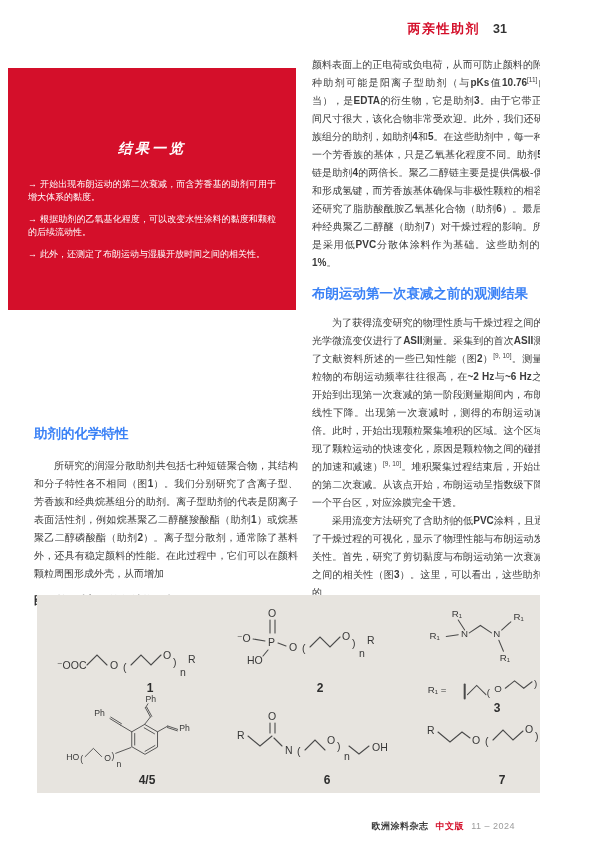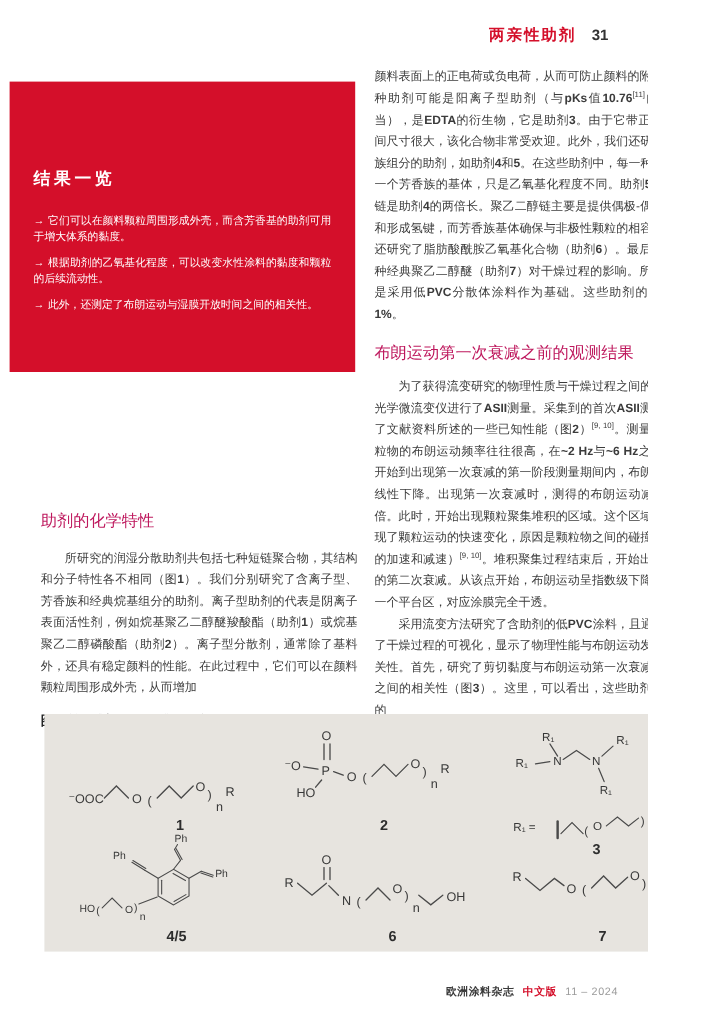--- a/index.html
+++ b/index.html
@@ -7,33 +7,33 @@
         font-family:"Liberation Sans","DejaVu Sans",sans-serif;}
 
   
   .header{position:absolute;top:20px;right:33px;display:flex;gap:13px;align-items:baseline;}
   .header .htitle{color:#d40f2a;font-weight:bold;font-size:13px;letter-spacing:1.5px;}
   .header .hpage{color:#333;font-weight:bold;font-size:12.5px;}
 
   
   .red-box{position:absolute;left:8px;top:68px;width:288px;height:242px;background:#d40f2a;
            box-sizing:border-box;padding:0 20px;color:#ffffff;}
-  .red-box .box-title{margin-top:72px;margin-bottom:20px;font-weight:bold;
-           font-size:14px;letter-spacing:3px;}
+  .red-box .box-title{margin-top:72px;margin-bottom:20px;text-align:center;font-weight:bold;
+           font-size:14px;letter-spacing:3px;font-style:italic;}
   .bullet{font-size:9px;line-height:13px;margin-bottom:9px;text-align:justify;}
   .bullet .arrow{margin-right:3px;}
 
   
   .left-col{position:absolute;left:34px;top:426px;width:264px;}
   .right-col{position:absolute;left:312px;top:56px;width:282px;}
   .para{font-size:10px;line-height:18px;color:#3b3b3b;text-align:justify;margin:0;}
   .para.indent{text-indent:2em;}
   .para b{font-weight:bold;}
   .para sup{font-size:6.5px;line-height:0;vertical-align:super;}
-  .section-heading{color:#be185d;font-weight:normal;font-size:13.5px;margin:0;line-height:16px;}
+  .section-heading{color:#3b82f6;font-weight:bold;font-size:13.5px;margin:0;line-height:16px;}
   .left-col .para{margin-top:15px;}
   .right-col .section-heading{margin-top:14px;margin-bottom:12px;}
   .fig-caption{margin-top:10px;font-size:11px;font-weight:bold;color:#222;}
 
   
   .figure-box{position:absolute;left:37px;top:595px;width:536px;height:198px;background:#e7e4df;}
   .cell{position:absolute;}
   .figure-box svg{display:block;}
   .figure-box svg text{font-family:"Liberation Sans","DejaVu Sans",sans-serif;font-size:10.5px;fill:#383838;}
   .figure-box svg [data-stroke]{stroke:#4a4a4a;stroke-width:1.1;fill:none;stroke-linecap:round;}
@@ -56,21 +56,21 @@
 <div class="page">
 
   <div class="header">
     <span class="htitle">两亲性助剂</span>
     <span class="hpage">31</span>
   </div>
 
   <div class="red-box">
     <div class="box-title">结果一览</div>
     <div class="bullet">
-      <span class="arrow">→</span><span>它们可以在颜料颗粒周围形成外壳，而含芳香基的助剂可用于增大体系的黏度。</span>
+      <span class="arrow">→</span><span>开始出现布朗运动的第二次衰减，而含芳香基的助剂可用于增大体系的黏度。</span>
     </div>
     <div class="bullet">
       <span class="arrow">→</span><span>根据助剂的乙氧基化程度，可以改变水性涂料的黏度和颗粒的后续流动性。</span>
     </div>
     <div class="bullet">
       <span class="arrow">→</span><span>此外，还测定了布朗运动与湿膜开放时间之间的相关性。</span>
     </div>
   </div>
 
   <div class="left-col">

